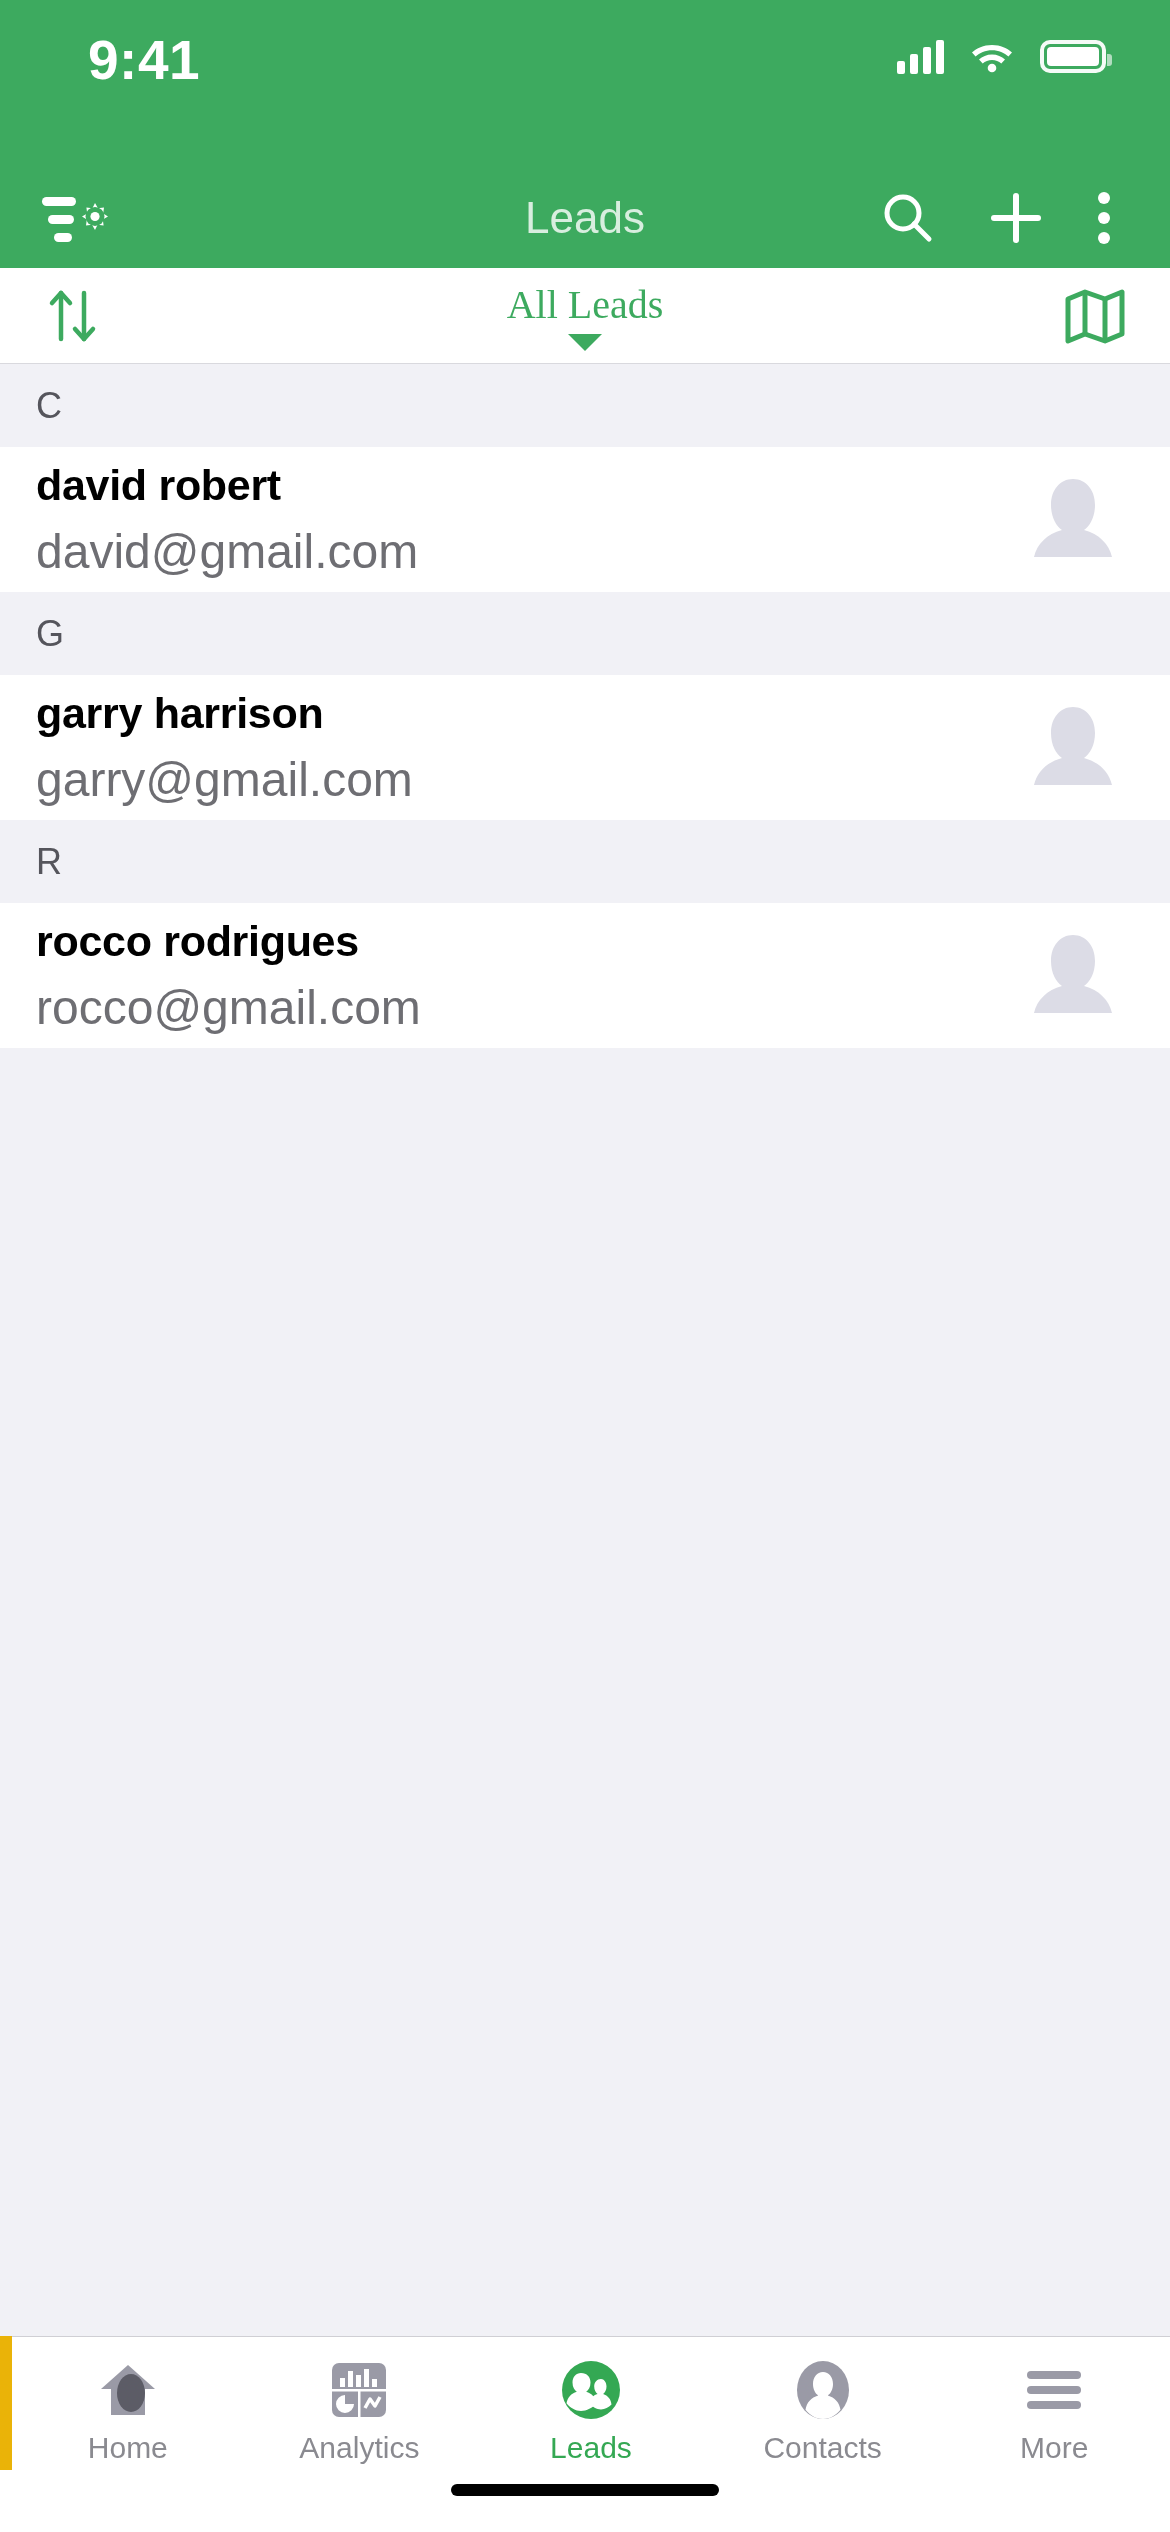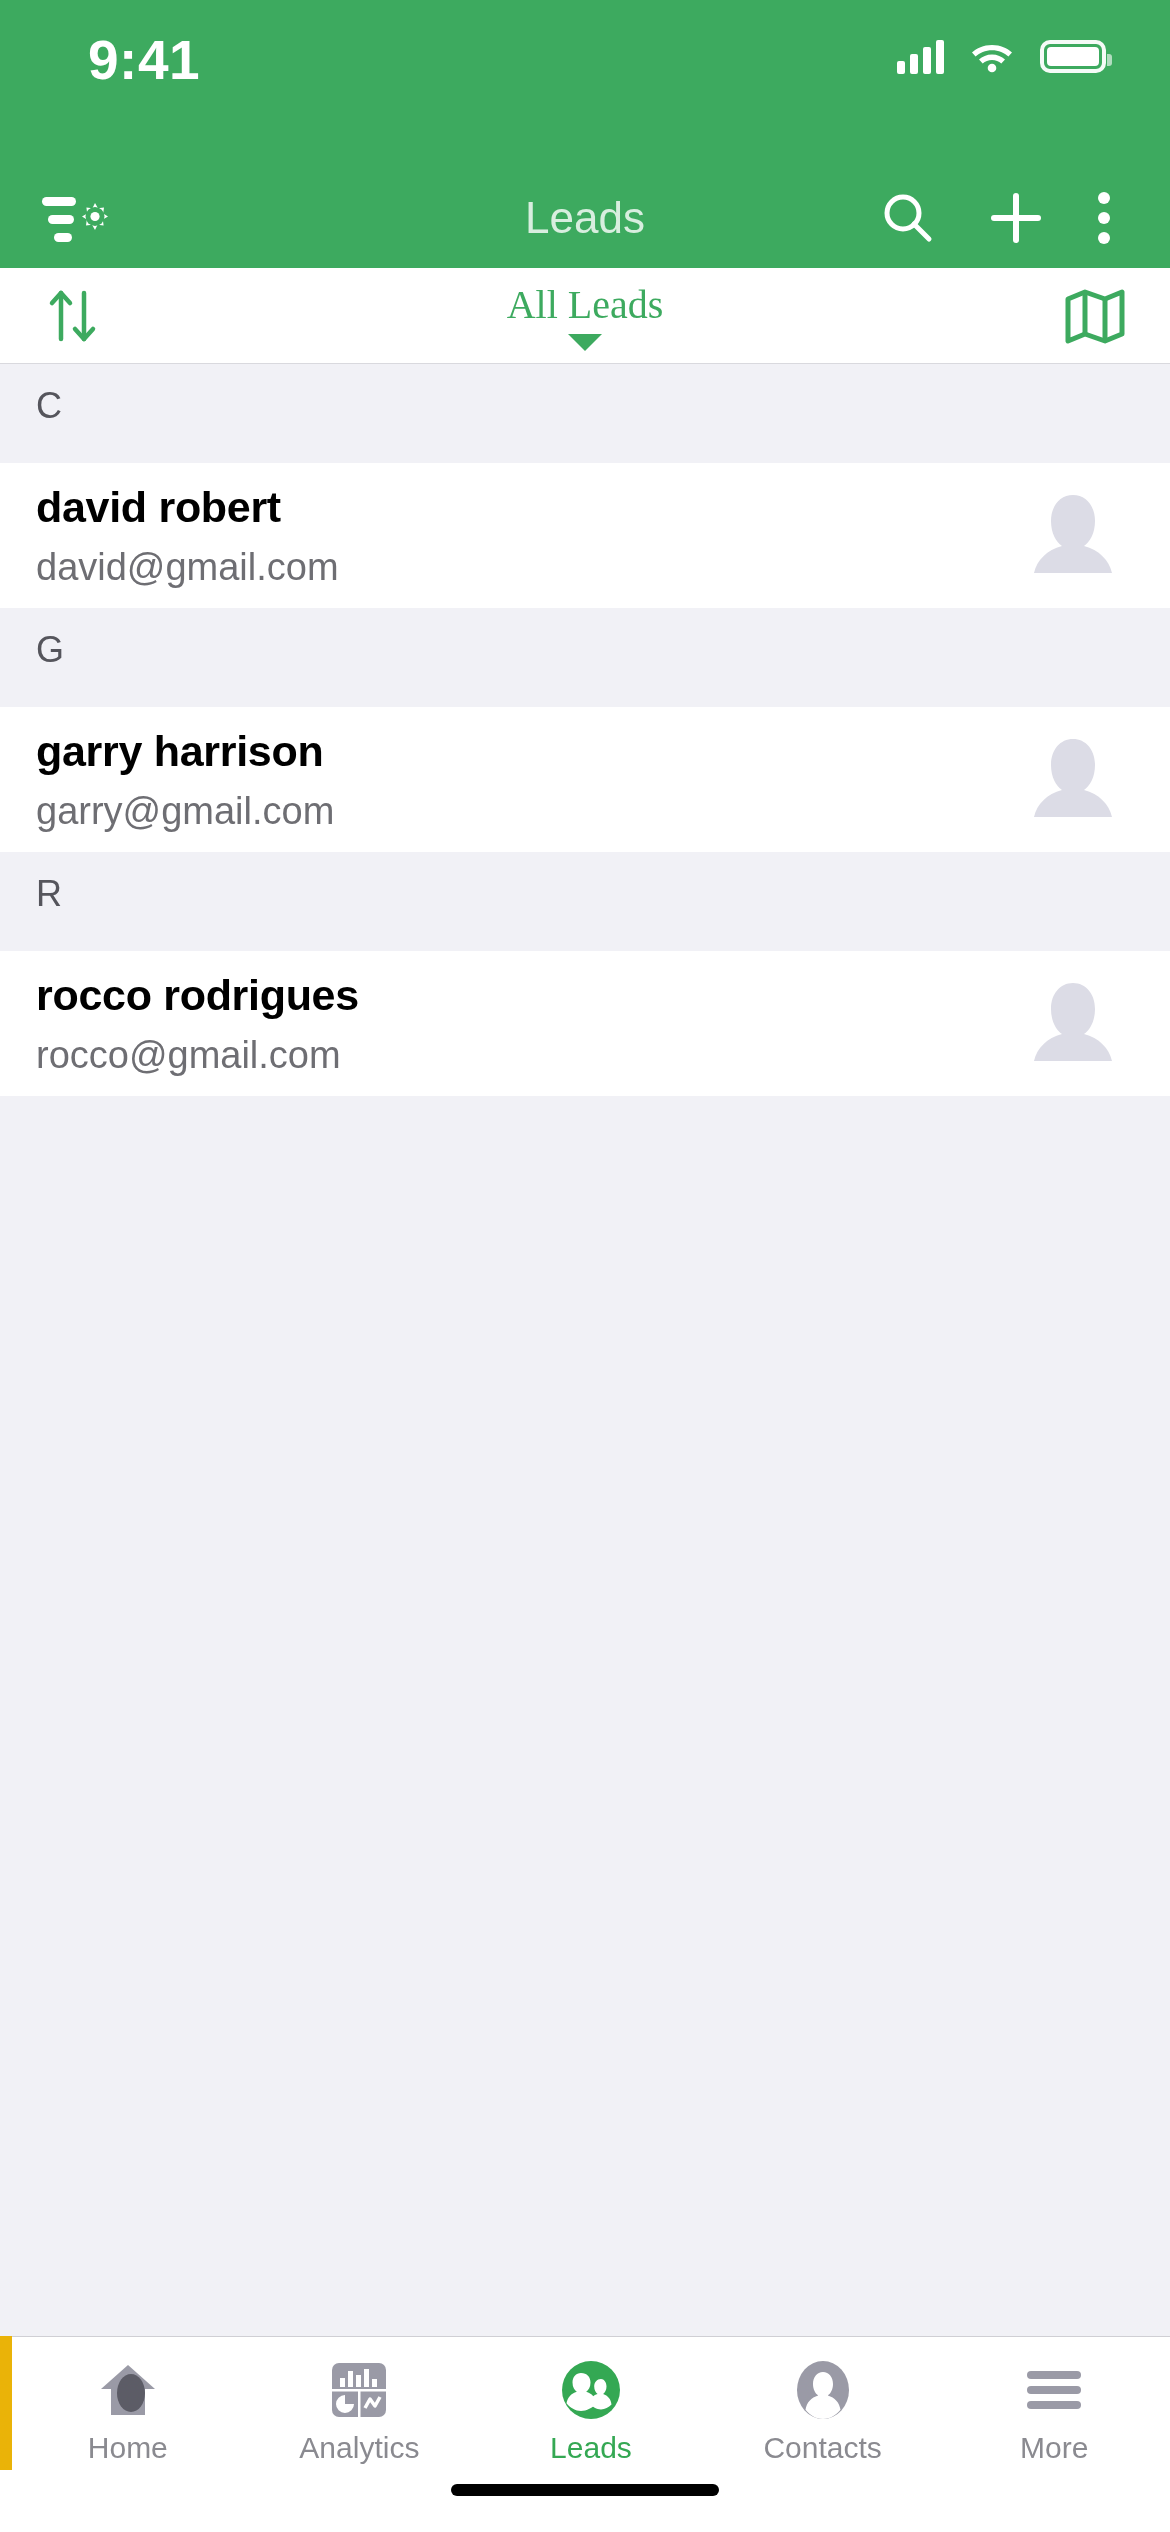--- a/index.html
+++ b/index.html
@@ -66,25 +66,25 @@
   .fb-left { z-index:2; }
 
   
   .list { flex:1 1 auto; background:#f1f1f6; overflow:hidden; }
   .section-head {
     height:83px; background:#f1f1f6; display:flex; align-items:center;
     padding-left:36px; color:#55555c; font-size:36px; font-weight:400;
   }
   .lead-row {
     height:145px; background:#ffffff; display:flex; align-items:center;
-    padding:0 42px 0 36px; position:relative;margin-top:16px;
+    padding:0 42px 0 36px; position:relative;
   }
   .lead-texts { display:flex; flex-direction:column; justify-content:center; gap:14px; }
   .lead-name { font-size:43px; font-weight:700; color:#000000; letter-spacing:-0.3px; }
-  .lead-mail { font-size:38px; font-weight:400; color:#6e6e73; }
+  .lead-mail { font-size:48px; font-weight:400; color:#6e6e73; }
   .avatar {
     margin-left:auto; width:110px; height:110px; overflow:hidden;
     display:flex; align-items:flex-end; justify-content:center;
   }
   .list-filler { background:#f1f1f6; height:100%; }
 
   
   .tabbar {
     flex:0 0 134px; background:#ffffff; border-top:1px solid #cfcfd4;
     display:flex; align-items:center; padding-top:16px;margin-left:12px;

